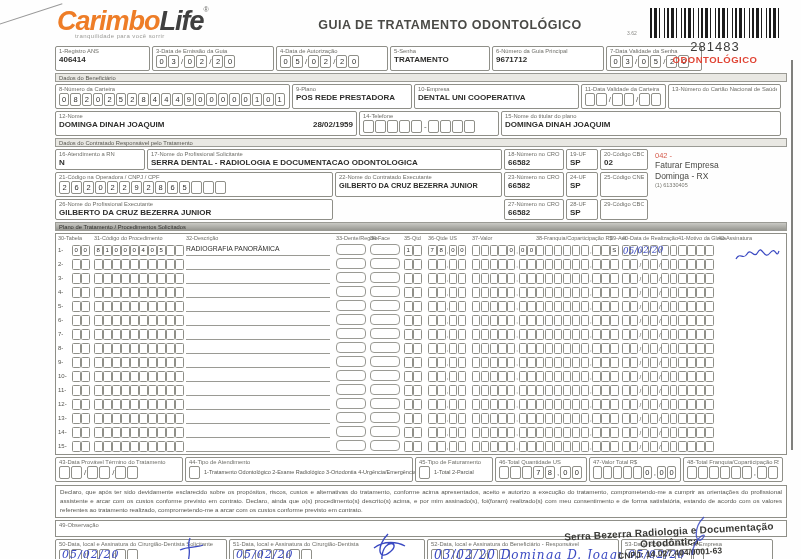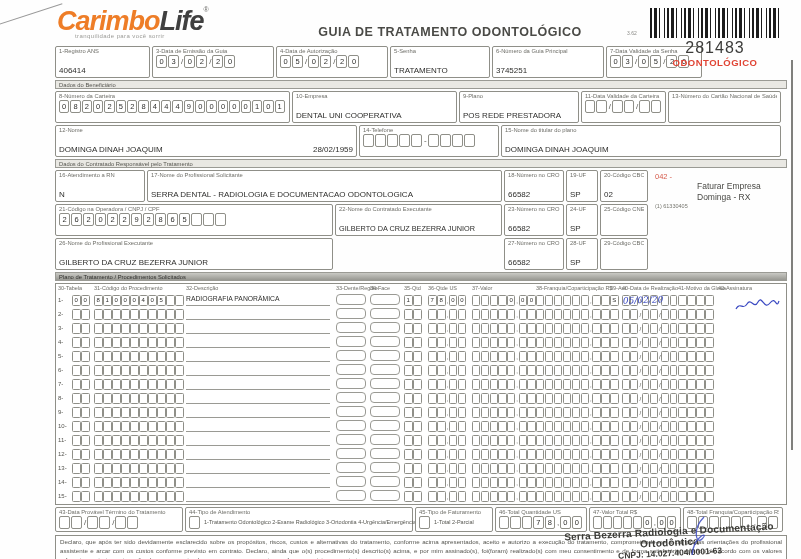--- a/index.html
+++ b/index.html
@@ -11,46 +11,46 @@
 
   .form{position:absolute;left:55px;top:6px;width:732px;color:#3a3a38;}
 
   
   .fhead{position:relative;height:38px;}
   .logo{position:absolute;left:2px;top:0;}
   .logo .odonto{font-size:27px;font-weight:bold;font-style:italic;color:#ee7d27;letter-spacing:-1px;}
   .logo .life{font-size:27px;font-weight:bold;font-style:italic;color:#404040;letter-spacing:-1px;}
   .logo .reg{font-size:7px;color:#6b6b68;vertical-align:top;}
   .logo .tagline{display:block;font-size:6px;color:#9a9a96;margin-top:-4px;padding-left:18px;letter-spacing:.4px;}
-  .title{position:absolute;left:230px;top:19px;width:330px;text-align:center;font-size:12.5px;font-weight:bold;color:#4a4a46;letter-spacing:.5px;}
+  .title{position:absolute;left:230px;top:12px;width:330px;text-align:center;font-size:12.5px;font-weight:bold;color:#4a4a46;letter-spacing:.5px;}
   .doccode{position:absolute;left:572px;top:24px;font-size:5px;color:#8a8a86;}
   .bcblock{position:absolute;left:588px;top:2px;width:144px;text-align:center;}
   .barcode{height:30px;width:130px;margin:0 auto;background:
      repeating-linear-gradient(90deg,#1c1c1c 0 2px,#fff 2px 4px,#1c1c1c 4px 7px,#fff 7px 9px,#1c1c1c 9px 10px,#fff 10px 14px,#1c1c1c 14px 15px,#fff 15px 17px);}
-  .bcnum{font-size:16px;color:#3c3c3a;letter-spacing:1px;margin-top:1px;}
+  .bcnum{font-size:13px;color:#3c3c3a;letter-spacing:1px;margin-top:1px;}
   .intercambio{font-size:9.5px;font-weight:bold;color:#e04434;letter-spacing:.5px;}
 
   
   .frow{display:flex;gap:2px;margin-top:2px;}
   .fld{border:1px solid #8f8f88;border-radius:2px;padding:1px 3px 2px 3px;background:#fff;box-sizing:border-box;}
   .flabel{font-size:5.8px;color:#6e6e68;white-space:nowrap;overflow:hidden;}
-  .fval{font-size:8px;color:#2e2e2c;margin-top:12px;white-space:nowrap;}
+  .fval{font-size:8px;color:#2e2e2c;margin-top:1px;white-space:nowrap;font-weight:bold;}
   .fval.dual{display:flex;justify-content:space-between;}
   .comb{display:flex;align-items:center;margin-top:1px;}
   .cc{display:inline-block;width:9px;height:11px;border:1px solid #8f8f88;border-radius:2px;margin-right:1px;font-size:7.5px;line-height:11px;text-align:center;color:#2e2e2c;background:#fff;}
   .cs{display:inline-block;font-size:8px;color:#55554f;padding:0 1px;}
 
   
   .secbar{margin-top:2px;height:9px;border:1px solid #9a9a94;background:#e9e8e3;font-size:5.8px;color:#55554f;padding:1px 0 0 3px;box-sizing:border-box;}
   .secbar.dark{background:linear-gradient(#c9c9c4,#989892);color:#2e2e2c;}
 
   .ctrwrap{position:relative;}
   .red-annot{position:absolute;left:600px;top:2px;width:130px;line-height:1.25;}
   .red-annot .code{font-size:7.5px;color:#d55a4a;}
-  .red-annot .l1,.red-annot .l2{font-size:8.5px;color:#4a4a46;margin-left:42px;}
+  .red-annot .l1,.red-annot .l2{font-size:8.5px;color:#4a4a46;}
   .red-annot .l3{font-size:5.5px;color:#77776f;}
 
   
   .ptable{border:1px solid #8f8f88;margin-top:2px;background:#fff;padding:1px 2px;}
   .phead{display:flex;height:8px;}
   .ph{font-size:5.5px;color:#6e6e68;white-space:nowrap;overflow:visible;position:relative;}
   .prow{display:flex;align-items:center;height:14px;}
   .rnum{width:14px;font-size:6px;color:#55554f;flex:none;}
   .c-tab{width:22px;flex:none;} .c-cod{width:92px;flex:none;} .c-desc{width:150px;flex:none;}
   .c-dente{width:34px;flex:none;} .c-face{width:34px;flex:none;} .c-qtd{width:24px;flex:none;}
@@ -136,21 +136,21 @@
             <span class="cc">2</span>
             <span class="cc">0</span>
           </div>
       </div>
       <div class="fld" style="width:100px">
         <div class="flabel">5-Senha</div>
         <div class="fval">TRATAMENTO</div>
       </div>
       <div class="fld" style="width:112px">
         <div class="flabel">6-Número da Guia Principal</div>
-        <div class="fval">3745251</div>
+        <div class="fval">9671712</div>
       </div>
       <div class="fld" style="width:96px">
         <div class="flabel">7-Data Validade da Senha</div>
         <div class="comb">
             <span class="cc">0</span>
             <span class="cc">3</span>
             <span class="cs">/</span>
             <span class="cc">0</span>
             <span class="cc">5</span>
             <span class="cs">/</span>
@@ -181,27 +181,27 @@
             <span class="cc">0</span>
             <span class="cc">0</span>
             <span class="cc">0</span>
             <span class="cc">0</span>
             <span class="cc">0</span>
             <span class="cc">1</span>
             <span class="cc">0</span>
             <span class="cc">1</span>
           </div>
       </div>
+      <div class="fld" style="width:120px">
+        <div class="flabel">9-Plano</div>
+        <div class="fval">POS REDE PRESTADORA</div>
+      </div>
       <div class="fld" style="width:165px">
         <div class="flabel">10-Empresa</div>
         <div class="fval">DENTAL UNI COOPERATIVA</div>
-      </div>
-      <div class="fld" style="width:120px">
-        <div class="flabel">9-Plano</div>
-        <div class="fval">POS REDE PRESTADORA</div>
       </div>
       <div class="fld" style="width:85px">
         <div class="flabel">11-Data Validade da Carteira</div>
         <div class="comb">
             <span class="cc"></span>
             <span class="cc"></span>
             <span class="cs">/</span>
             <span class="cc"></span>
             <span class="cc"></span>
             <span class="cs">/</span>

